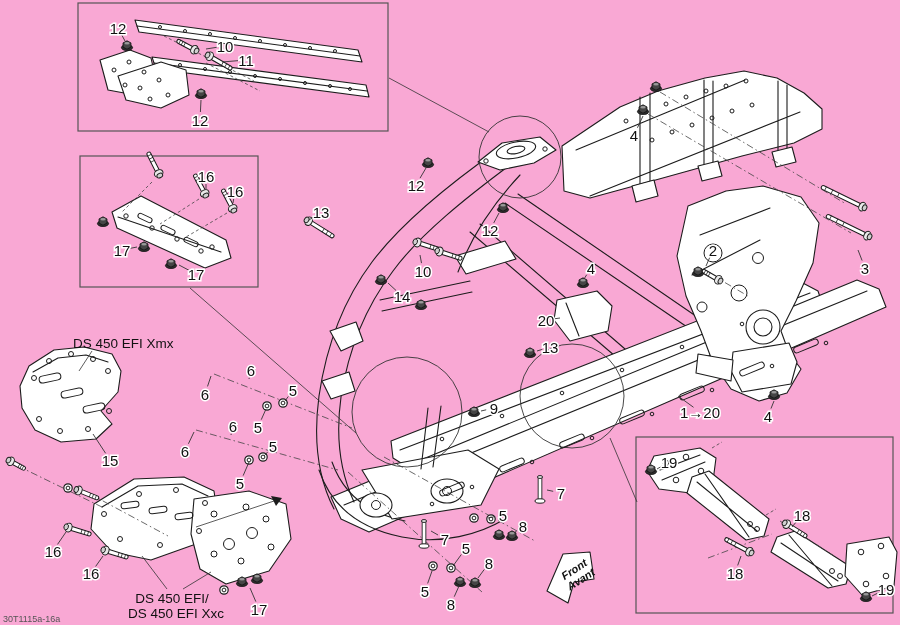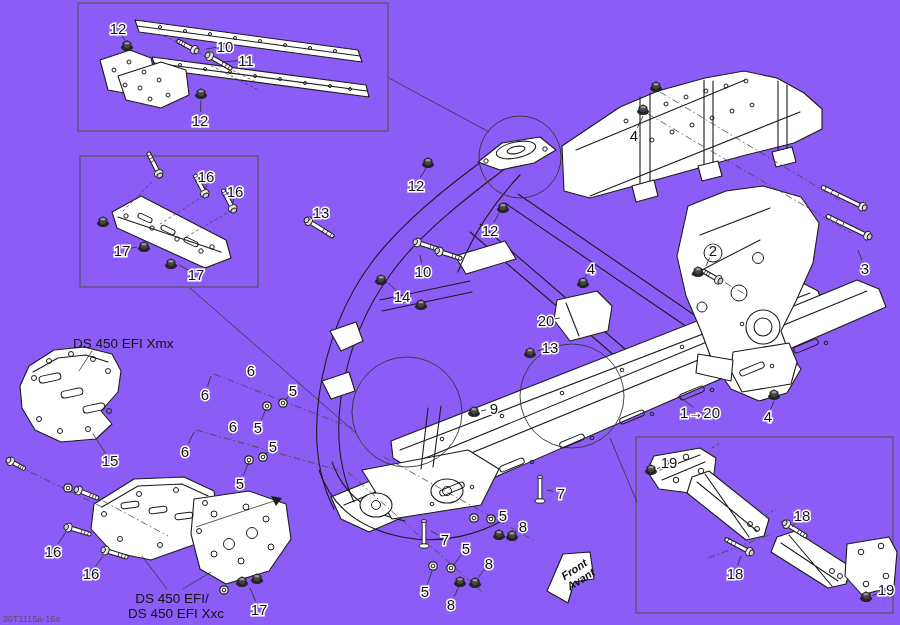--- a/index.html
+++ b/index.html
@@ -1,16 +1,16 @@
 <!DOCTYPE html>
 <html><head>
 <meta charset="utf-8">
 <style>
   html,body{margin:0;padding:0;background:#fff}
-  .canvas{position:relative;width:900px;height:625px;background:#8b5cf6;overflow:hidden}
+  .canvas{position:relative;width:900px;height:625px;background:#f9a8d4;overflow:hidden}
   svg text{font-family:"Liberation Sans",sans-serif}
   .callout{font-size:15px;fill:#111;paint-order:stroke;stroke:#fff;stroke-width:3px}
   .model-label{font-size:13.5px;fill:#111}
   .front-label{font-size:11px;font-weight:700;font-style:italic;fill:#111}
   .watermark{font-size:9px;fill:#555}
   .ink{stroke:#1c1c1c;fill:none;stroke-width:1.1;stroke-linejoin:round;stroke-linecap:round}
   .ink-fill{stroke:#1c1c1c;fill:#fff;stroke-width:1.1;stroke-linejoin:round}
   .thin{stroke:#333;stroke-width:.8;fill:none}
   .dashdot{stroke:#444;stroke-width:.8;fill:none;stroke-dasharray:7 3 1.5 3}
   .dash{stroke:#444;stroke-width:.8;fill:none;stroke-dasharray:3 2.5}

